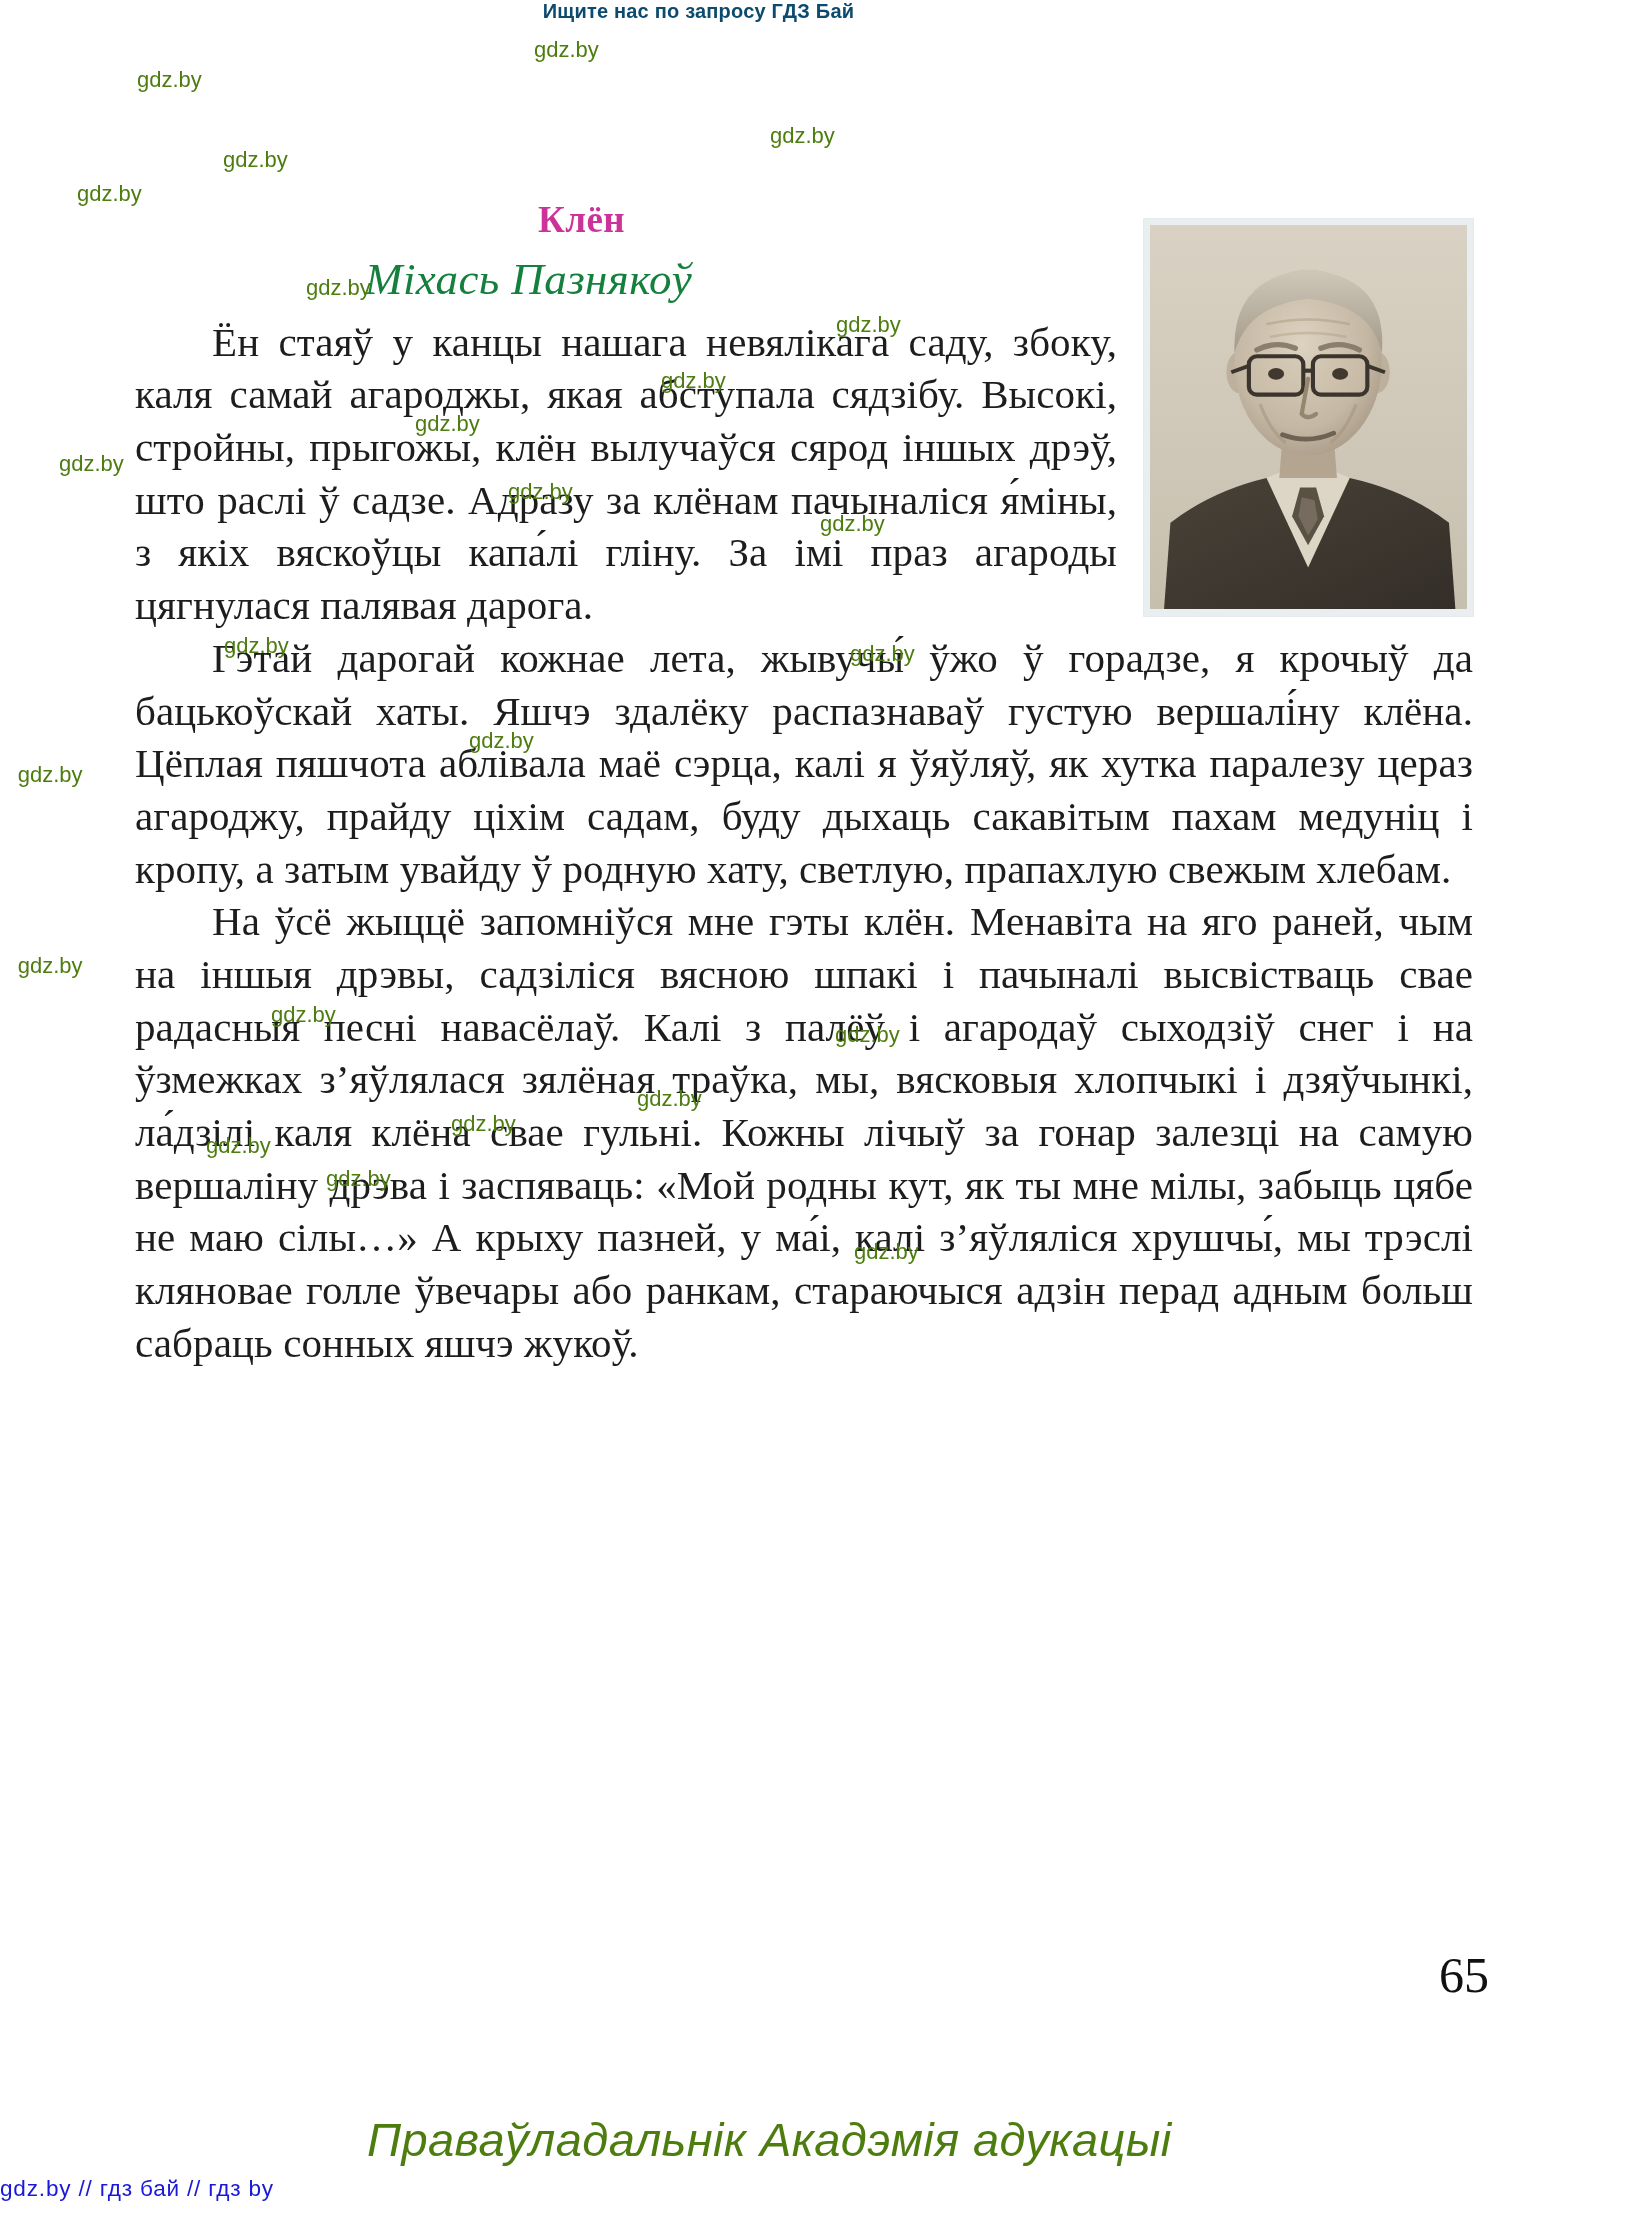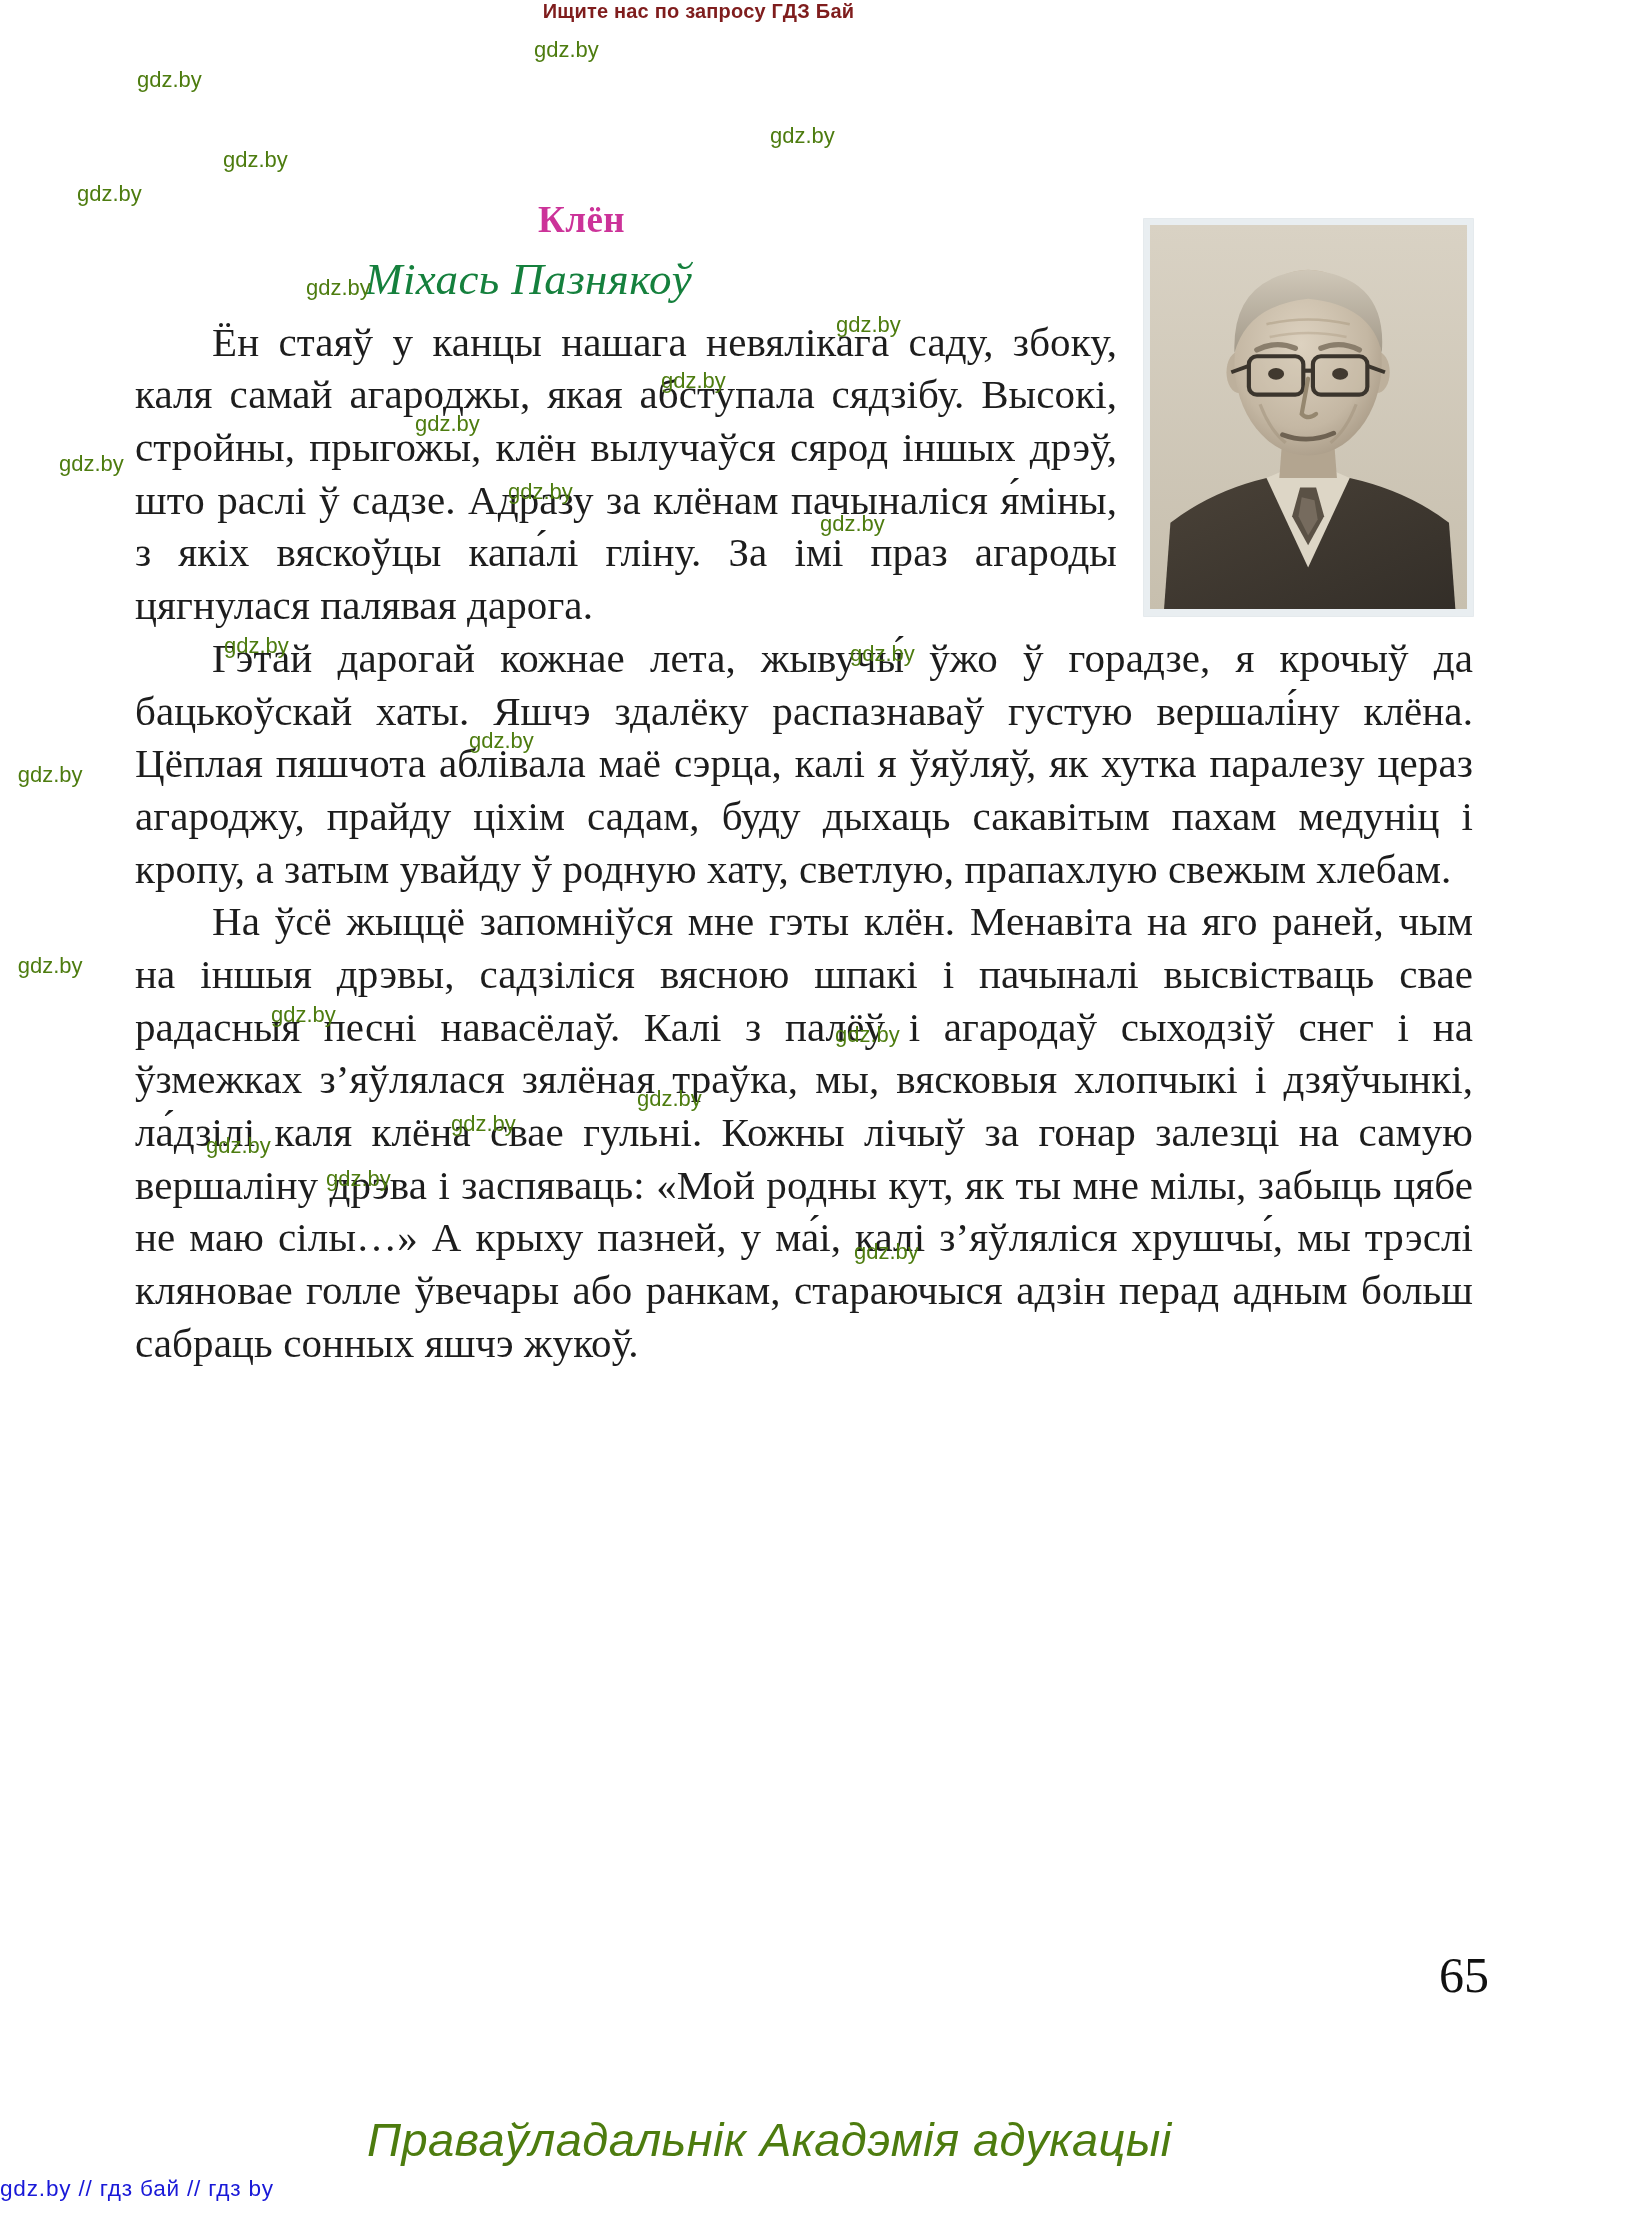--- a/index.html
+++ b/index.html
@@ -10,21 +10,21 @@
     font-family: "Liberation Serif", serif;
     position: relative;
     overflow: hidden;
   }
 
   
   .top-banner {
     position: absolute;
     top: 0px; left: 0; width: 1397px;
     text-align: center;
-    color: #7f1d1d;
+    color: #0c4a6e;
     font-family: "Liberation Sans", sans-serif;
     font-size: 20px;
     font-weight: 600;
     letter-spacing: 0.2px;
   }
 
   
   .page {
     position: absolute;
     top: 0; left: 0;

